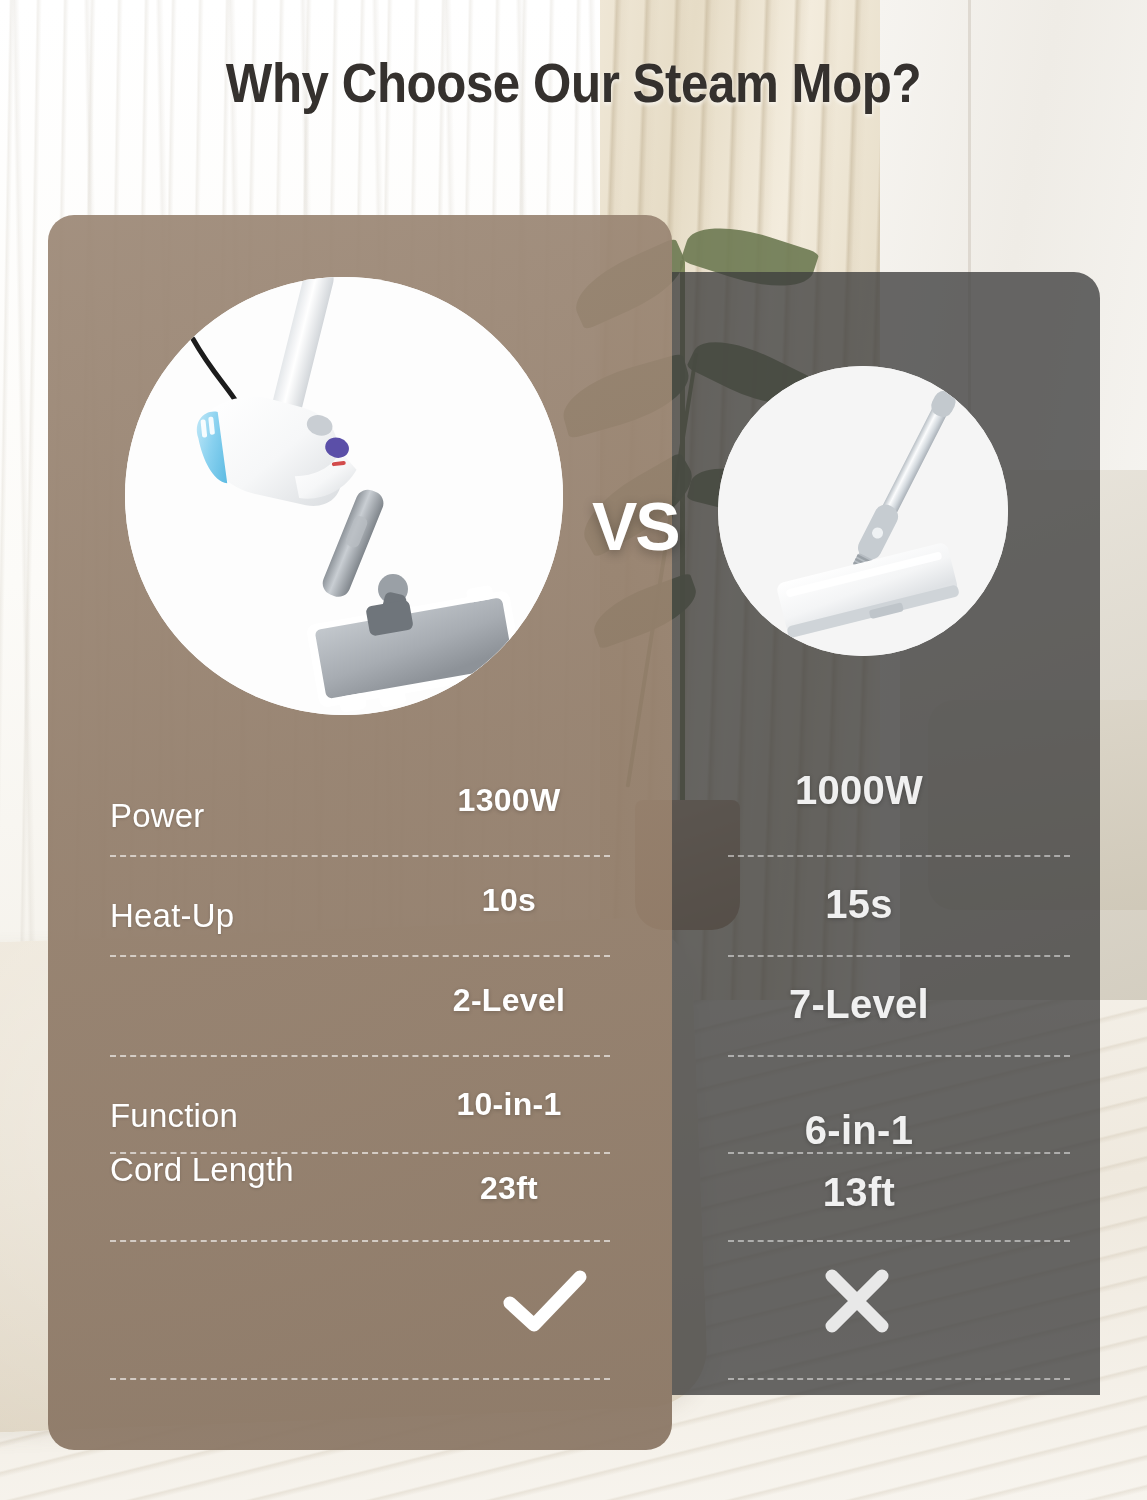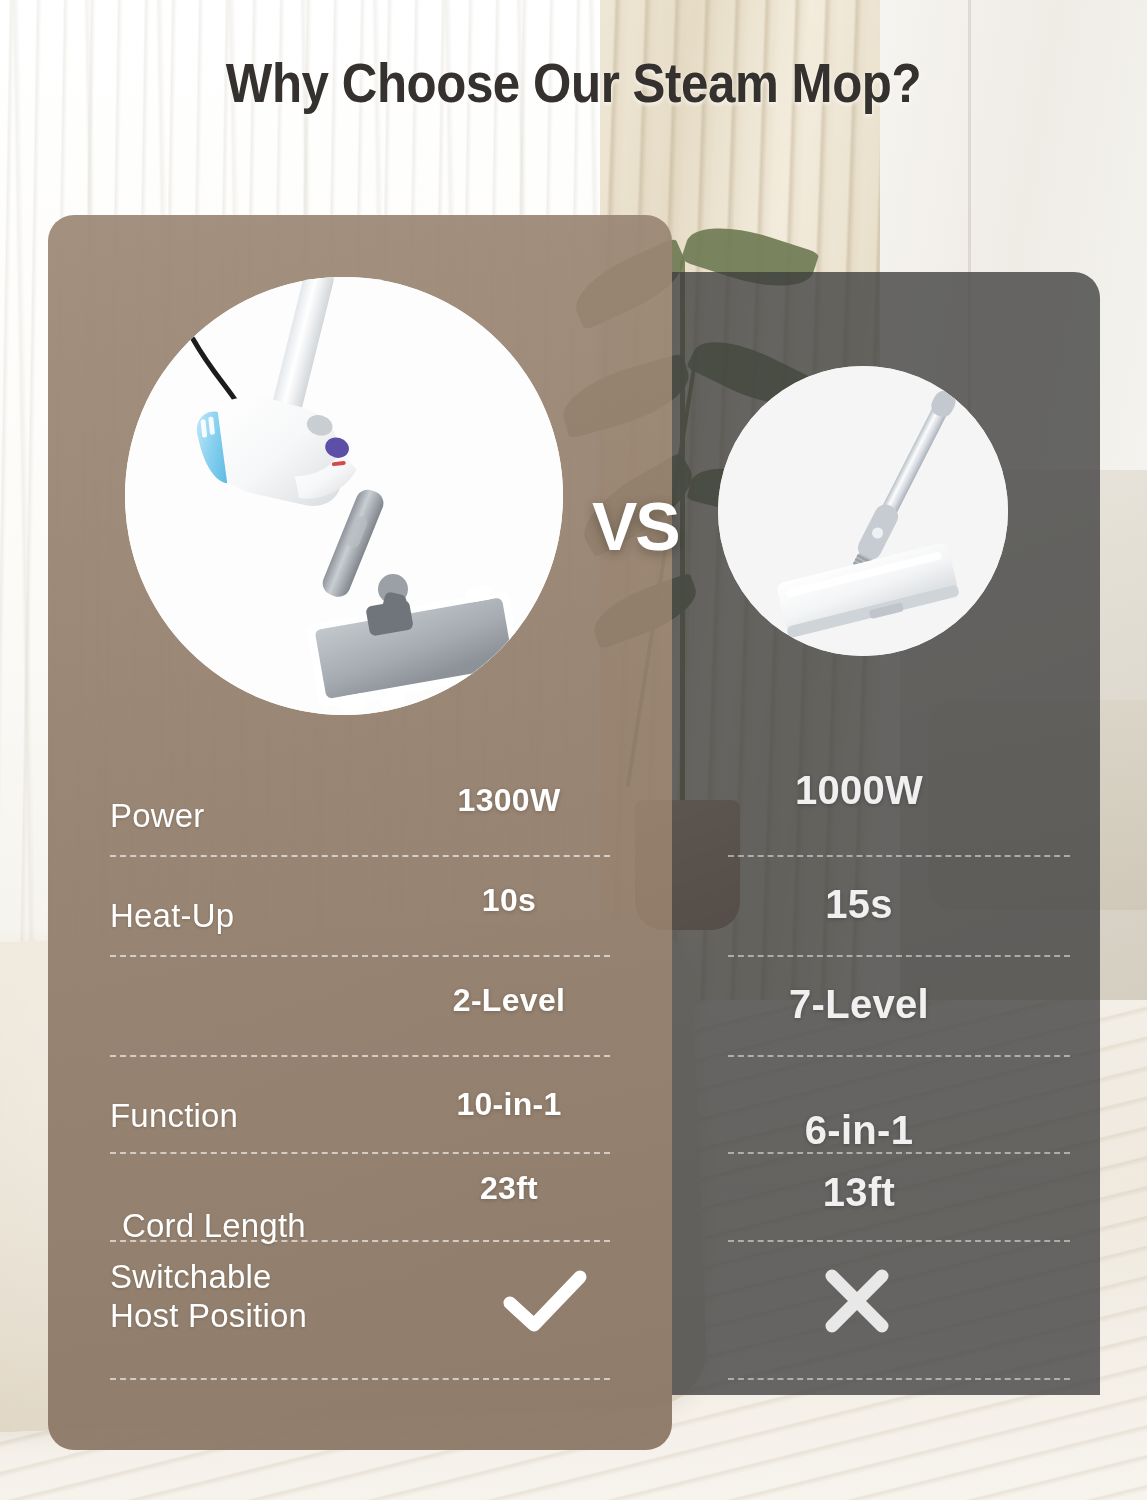--- a/index.html
+++ b/index.html
@@ -339,26 +339,24 @@
   <div class="row-value" style="top:667px;">10s</div>
   <div class="divider div-left" style="top:740px;"></div>
 
   <div class="row-value" style="top:767px;">2-Level</div>
   <div class="divider div-left" style="top:840px;"></div>
 
   <div class="row-label" style="top:882px;">Function</div>
   <div class="row-value" style="top:831px;margin-top:40px;">10-in-1</div>
   <div class="divider div-left" style="top:937px;"></div>
 
-  <div class="row-label" style="top:992px;margin-left:12px;">Cord Length</div>
+  <div class="row-label" style="top:936px;">Cord Length</div>
   <div class="row-value" style="top:955px;">23ft</div>
   <div class="divider div-left" style="top:1025px;"></div>
 
-  <div class="row-label" style="top:1043px; white-space:pre-line;">Switchable
-Host Position</div>
   <div class="mark" style="left:452px; top:1048px;">
     <svg width="90" height="78" viewBox="0 0 90 78" aria-hidden="true">
       <path d="M 10 40 L 34 62 L 80 14" stroke="#ffffff" stroke-width="13" fill="none" stroke-linecap="round" stroke-linejoin="round"></path>
     </svg>
   </div>
   <div class="divider div-left" style="top:1163px;"></div>
 </div>
 
 <div class="specs-right">
 

